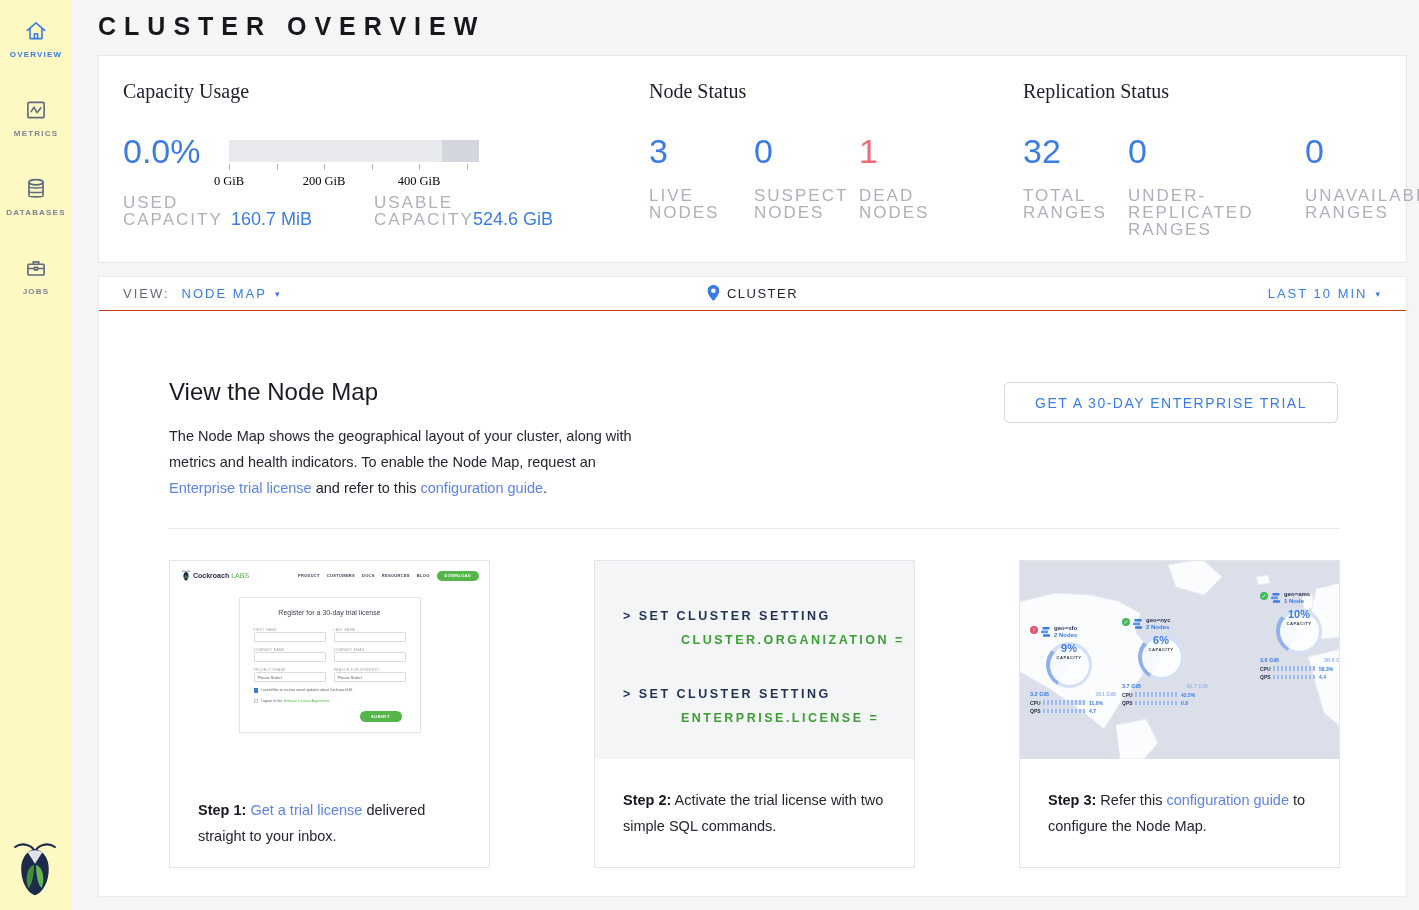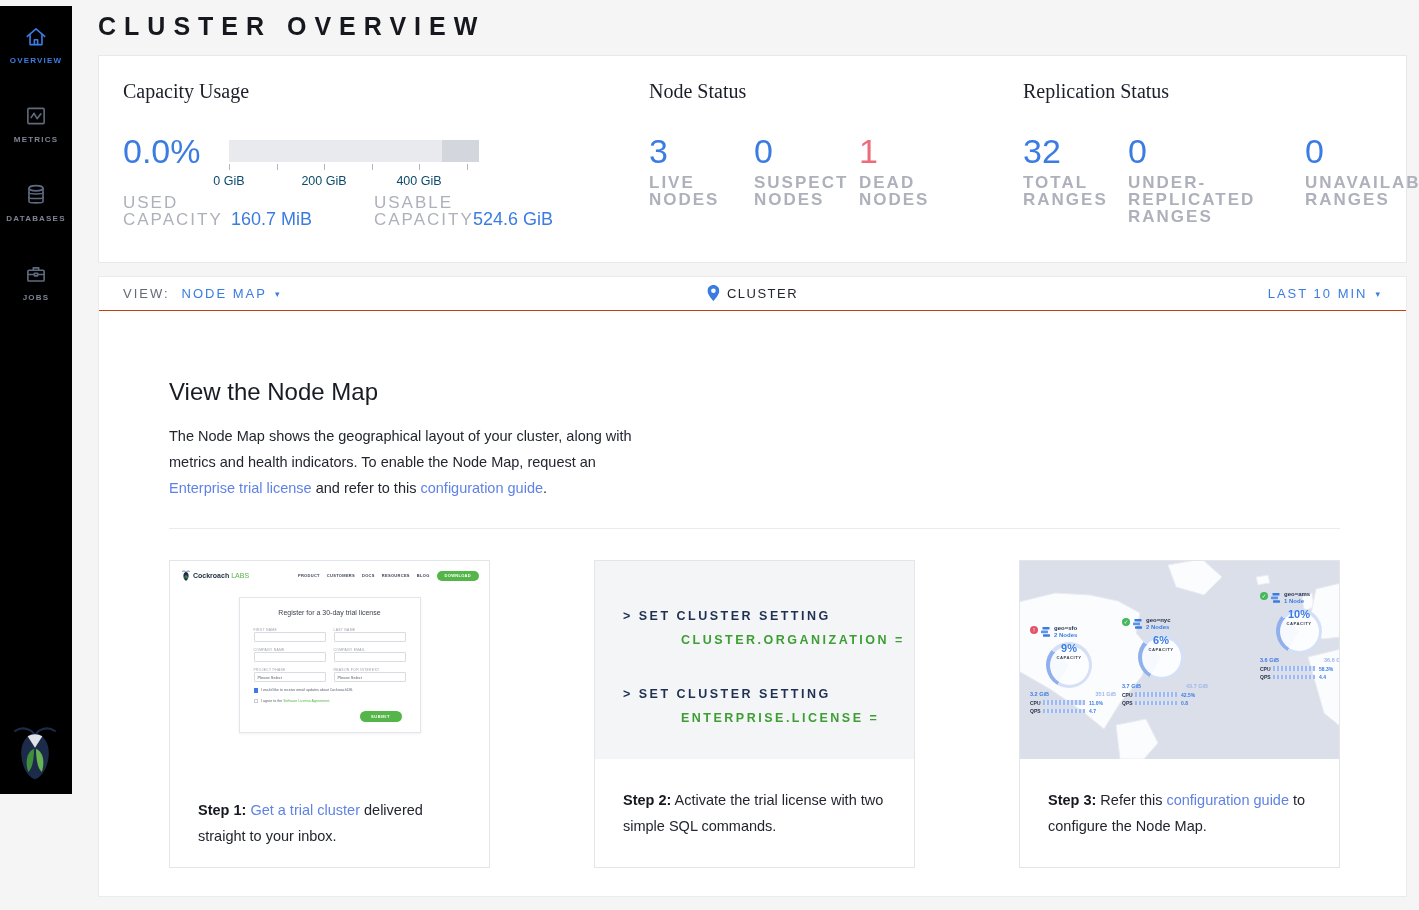--- a/index.html
+++ b/index.html
@@ -1,20 +1,20 @@
 <!DOCTYPE html>
 <html><head>
 <meta charset="utf-8">
 <style>
   * { margin:0; padding:0; box-sizing:border-box; }
   html,body { width:1419px; height:910px; overflow:hidden; }
   body { font-family:"Liberation Sans", sans-serif; background:#f5f5f6; color:#21242e; }
 
   
-  .sidebar { position:absolute; left:0; top:6px; width:72px; height:788px; background:#000000; }
+  .sidebar { position:absolute; left:0; top:0; width:72px; height:910px; background:#fef9c3; }
   .nav-item { width:72px; text-align:center; cursor:pointer; }
   .nav-item .nicon { display:block; margin:0 auto 6px; width:26px; height:26px; }
   .nav-item .nlabel { display:block; font-size:8px; letter-spacing:1.2px; font-weight:bold; color:#7d8493; }
   .nav-item.active .nlabel { color:#3b7ce2; }
   .nav-icon-stroke { stroke:#5f6a80; fill:none; stroke-width:1.5; stroke-linejoin:round; stroke-linecap:round; }
   .active .nav-icon-stroke { stroke:#3b7ce2; }
   .side-logo { position:absolute; left:14px; bottom:14px; width:42px; height:56px; }
 
   
   .main { position:absolute; left:72px; top:0; width:1347px; height:874px; }
@@ -28,30 +28,30 @@
   .sec-nodes    { left:550px; width:340px; }
   .sec-repl     { left:924px; width:400px; }
 
   .cap-pct { position:absolute; left:0; top:76px; font-size:34px; color:#3b7ce2; }
   .cap-barwrap { position:absolute; left:106px; top:84px; width:250px; }
   .cap-bar { position:relative; width:250px; height:22px; background:#e9eaee; }
   .cap-bar .nonusable { position:absolute; right:0; top:0; height:100%; width:15%; background:#d4d6dd; }
   .cap-axis { position:relative; height:8px; margin-top:2px; }
   .cap-axis .tick { position:absolute; top:0; width:1px; height:6px; background:#b4b7c0; }
   .cap-ticklabels { position:relative; height:14px; margin-top:2px; }
-  .cap-ticklabels span { position:absolute; transform:translateX(-50%); font-size:12.5px; color:#0c4a6e; white-space:nowrap; }
+  .cap-ticklabels span { position:absolute; transform:translateX(-50%); font-size:12.5px; color:#000000; white-space:nowrap;font-family:Liberation Serif, serif; }
   .cap-stats { position:absolute; left:0; top:138px; width:480px; height:38px; }
   .stat-caps { font-size:17px; letter-spacing:2px; color:#aeb1bb; line-height:17px; }
   .cap-stats .stat-caps { position:absolute; top:0; }
   .cap-value { position:absolute; bottom:2px; font-size:18px; color:#3b7ce2; }
 
   .stat-row { position:absolute; left:0; top:76px; display:flex; }
   .stat-col .big { font-size:34px; color:#3b7ce2; }
   .stat-col .big.red { color:#ed6c7c; }
-  .stat-col .stat-caps { display:block; margin-top:3px;font-weight:bold; }
+  .stat-col .stat-caps { display:block; margin-top:16px; }
   .sec-nodes .stat-col { width:105px; }
   .sec-repl .stat-col-0 { width:105px; }
   .sec-repl .stat-col-1 { width:177px; }
   .sec-repl .stat-col-2 { width:130px; }
 
   
   .view-panel { position:absolute; left:26px; top:276px; width:1309px; height:621px; background:#fff; border:1px solid #ebebee; }
   .view-bar { position:relative; height:34px; border-bottom:1px solid #c2410c; font-size:13px; letter-spacing:2px; }
   .view-left { position:absolute; left:24px; top:9px; display:flex; align-items:center; cursor:pointer; }
   .view-label { color:#656a77; margin-right:12px; }
@@ -257,20 +257,21 @@
       </div>
       <div class="view-right">
         <span>LAST 10 MIN</span>
         <span class="chev">▾</span>
       </div>
     </div>
 
     <div class="panel-content">
       <h2 class="nm-heading">View the Node Map</h2>
       <p class="nm-para"><span>The Node Map shows the geographical layout of your cluster, along with metrics and health indicators. To enable the Node Map, request an </span><span class="nm-link">Enterprise trial license</span><span> and refer to this </span><span class="nm-link">configuration guide</span><span>.</span></p>
+      <button class="trial-btn">GET A 30-DAY ENTERPRISE TRIAL</button>
       <div class="nm-divider"></div>
 
       <div class="cards-row">
 
         <div class="step-card">
           <div class="site">
             <div class="site-header">
               <div class="site-brand">
                 <svg width="8" height="11" viewBox="0 0 40 52">
                   <path d="M20 11 C18 4,8 1,1 6 M20 11 C22 4,32 1,39 6" stroke="#1c2b49" stroke-width="3" fill="none"></path>
@@ -322,21 +323,21 @@
                   <span class="box filled"></span>
                   <span class="txt">I would like to receive email updates about CockroachDB.</span>
                 </div>
               <div class="sf-check">
                   <span class="box"></span>
                   <span class="txt"><span>I agree to the </span><span class="sf-green">Software License Agreement.</span></span>
                 </div>
               <button class="sf-submit">SUBMIT</button>
             </div>
           </div>
-          <div class="caption"><b>Step 1:</b><span> </span><span class="nm-link">Get a trial cluster</span><span> delivered straight to your inbox.</span></div>
+          <div class="caption"><b>Step 1:</b><span> </span><span class="nm-link">Get a trial license</span><span> delivered straight to your inbox.</span></div>
         </div>
 
         <div class="step-card">
           <div class="code-area">
             <div class="code-line">&gt; SET CLUSTER SETTING</div>
             <div class="code-line code-arg">CLUSTER.ORGANIZATION =</div>
             <div class="code-gap"></div>
             <div class="code-line">&gt; SET CLUSTER SETTING</div>
             <div class="code-line code-arg">ENTERPRISE.LICENSE =</div>
           </div>

